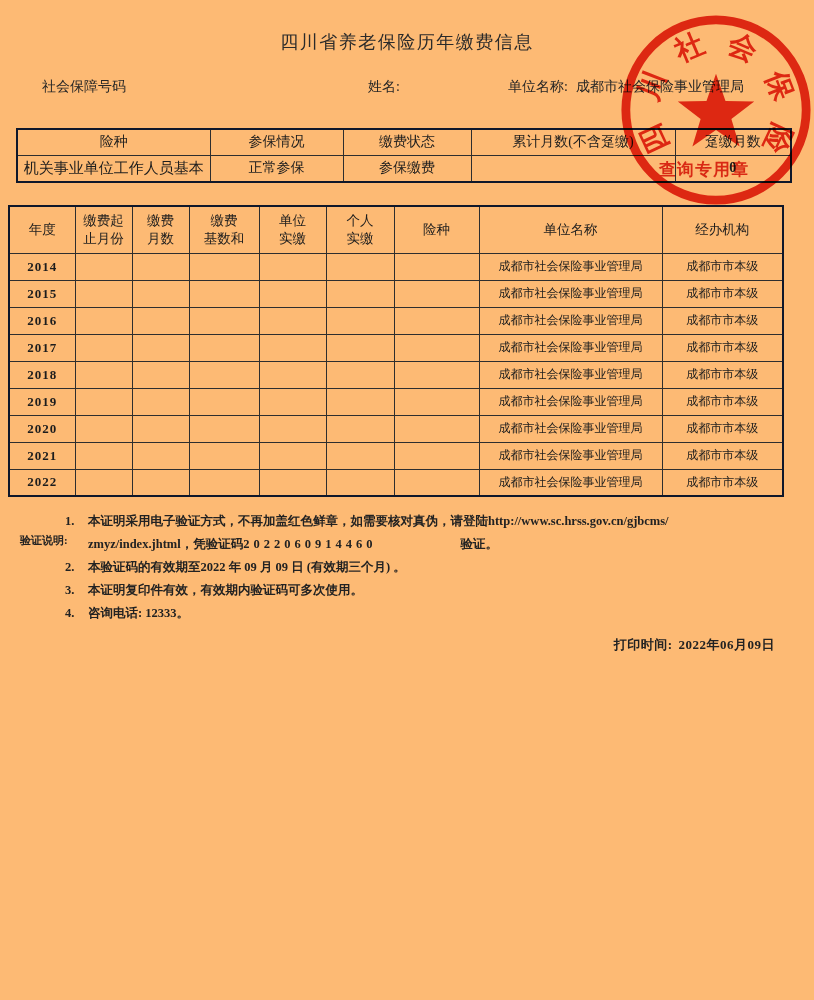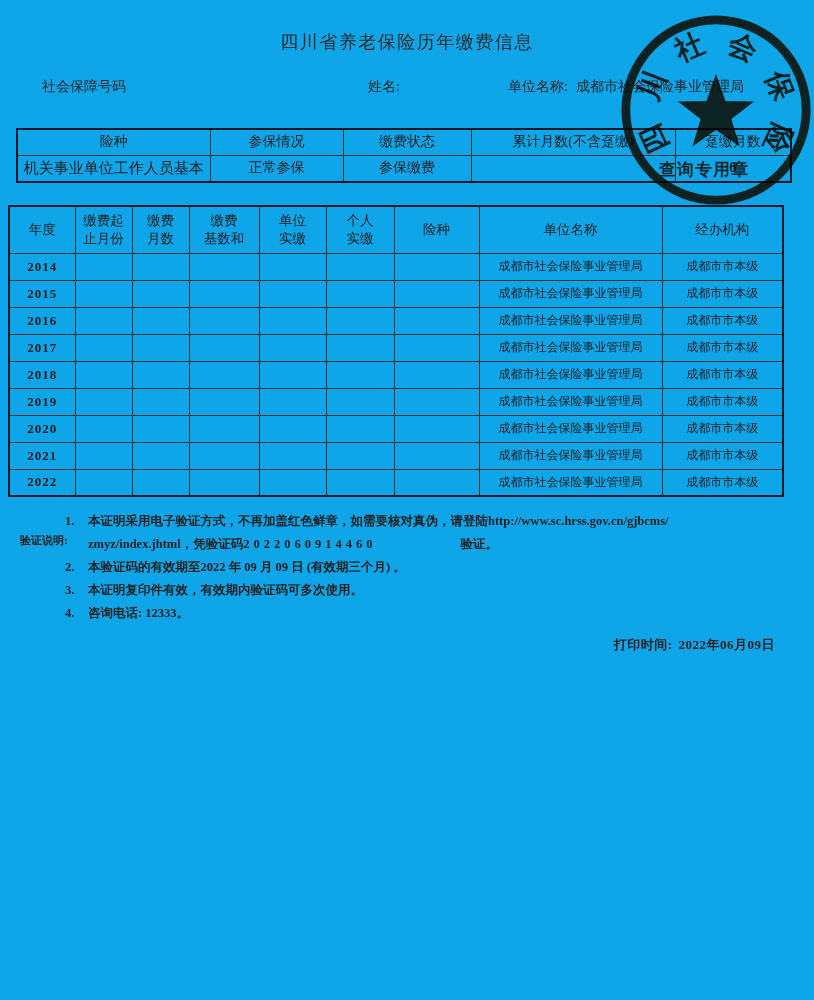--- a/index.html
+++ b/index.html
@@ -1,20 +1,20 @@
 <!DOCTYPE html>
 <html><head>
 <meta charset="utf-8">
 <style>
   html,body{margin:0;padding:0;}
   body{background:#f3f3f1;}
   .page{
     position:relative;
     width:814px;height:1000px;
-    background:#0ea5e9;
+    background:#fdba74;
     font-family:"Liberation Serif","DejaVu Serif",serif;
     color:#1d1d1d;
     overflow:hidden;
     text-decoration:underline;
   }
   .doc-title{
     position:absolute;top:30px;left:0;width:100%;
     text-align:center;font-size:18px;letter-spacing:1.5px;color:#2a2a2a;
   }
   .fields{position:absolute;top:78px;left:0;width:100%;font-size:14px;color:#262626;}

